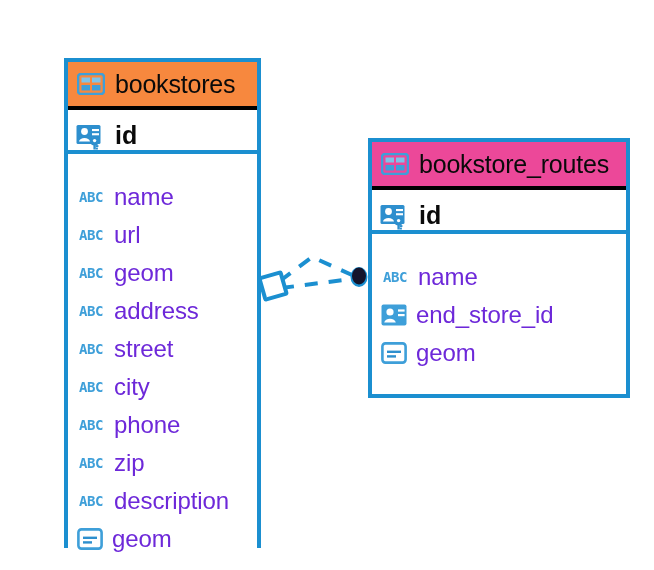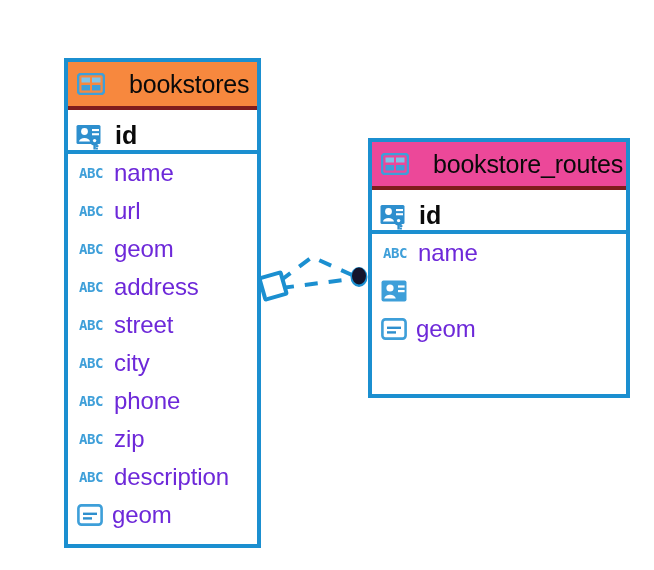--- a/index.html
+++ b/index.html
@@ -30,22 +30,21 @@
     background: #ffffff;
     border: 4px solid #1B8FD0;
     z-index: 3;
   }
   .entity-header {
     box-sizing: border-box;
     height: 48px;
     display: flex;
     align-items: center;
     padding-left: 9px;
-    border-bottom: 4px solid #7f1d1d;
-    gap: 14px;
+    border-bottom: 4px solid #000000;
   }
   .entity-header.accent-orange { background: #F7883E; }
   .entity-header.accent-gray   { background: #ec4899; }
 
   .entity-title {
     font-size: 25px;
     color: #0a0a0a;
     margin-left: 10px;
     letter-spacing: -0.2px;
     white-space: nowrap;
@@ -62,21 +61,21 @@
   }
   .pk-label {
     font-size: 25px;
     font-weight: bold;
     color: #0a0a0a;
     margin-left: 9px;
     white-space: nowrap;
   }
 
   .field-list {
-    padding-top: 0;
+    padding-top: 24px;
     padding-bottom: 6px;
     background: #ffffff;
   }
   .field-row {
     height: 38px;
     display: flex;
     align-items: center;
     padding-left: 9px;
   }
   .field-label {
@@ -307,20 +306,21 @@
       <div class="field-row">
         <span class="icon icon-fk">
           <svg viewBox="0 0 26 22" width="26" height="22">
             <rect x="0.5" y="0.5" width="25" height="21" rx="2" fill="#3E9FD9"></rect>
             <circle cx="9" cy="8" r="3.6" fill="#ffffff"></circle>
             <path d="M 3.2 18.6 C 3.9 13.4 14.1 13.4 14.8 18.6 Z" fill="#ffffff"></path>
             <rect x="17" y="5.4" width="6.6" height="2.2" fill="#ffffff"></rect>
             <rect x="17" y="10" width="6.6" height="2.2" fill="#ffffff"></rect>
           </svg>
         </span>
+        <span class="field-label">end_store_id</span>
       </div>
 
       <div class="field-row">
         <span class="icon icon-geom">
           <svg viewBox="0 0 26 22" width="26" height="22">
             <rect x="1.4" y="1.4" width="23.2" height="19.2" rx="3" fill="none" stroke="#3E9FD9" stroke-width="2.6"></rect>
             <rect x="6" y="8.6" width="14" height="2.4" fill="#2E8FCE"></rect>
             <rect x="6" y="13.2" width="9" height="2.4" fill="#2E8FCE"></rect>
           </svg>
         </span>

